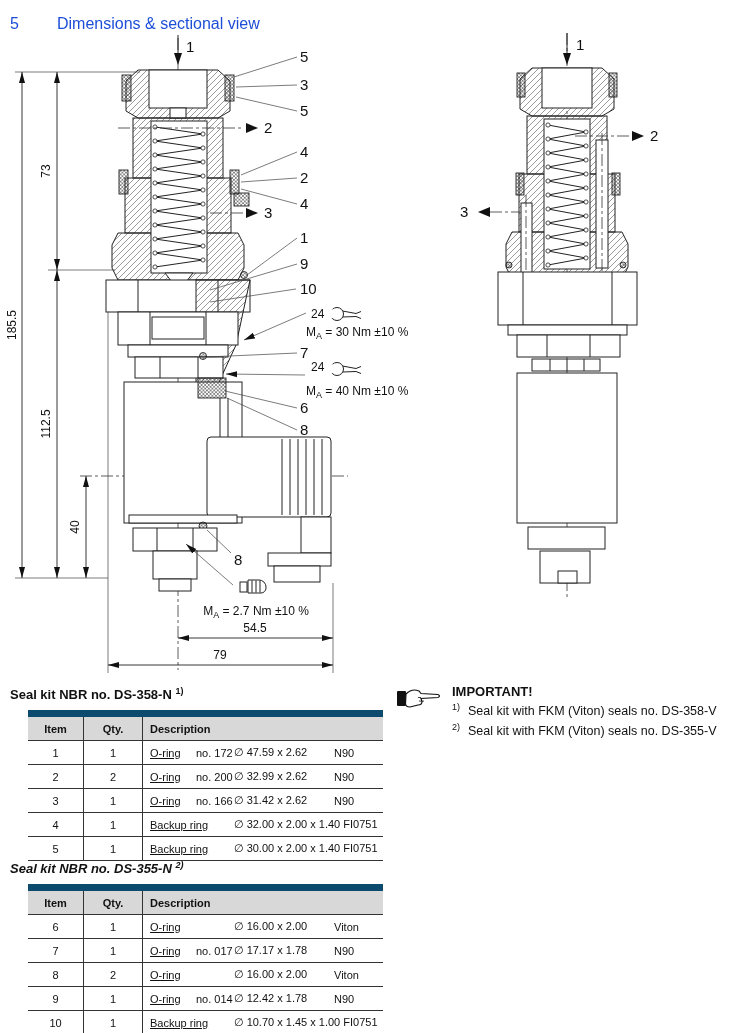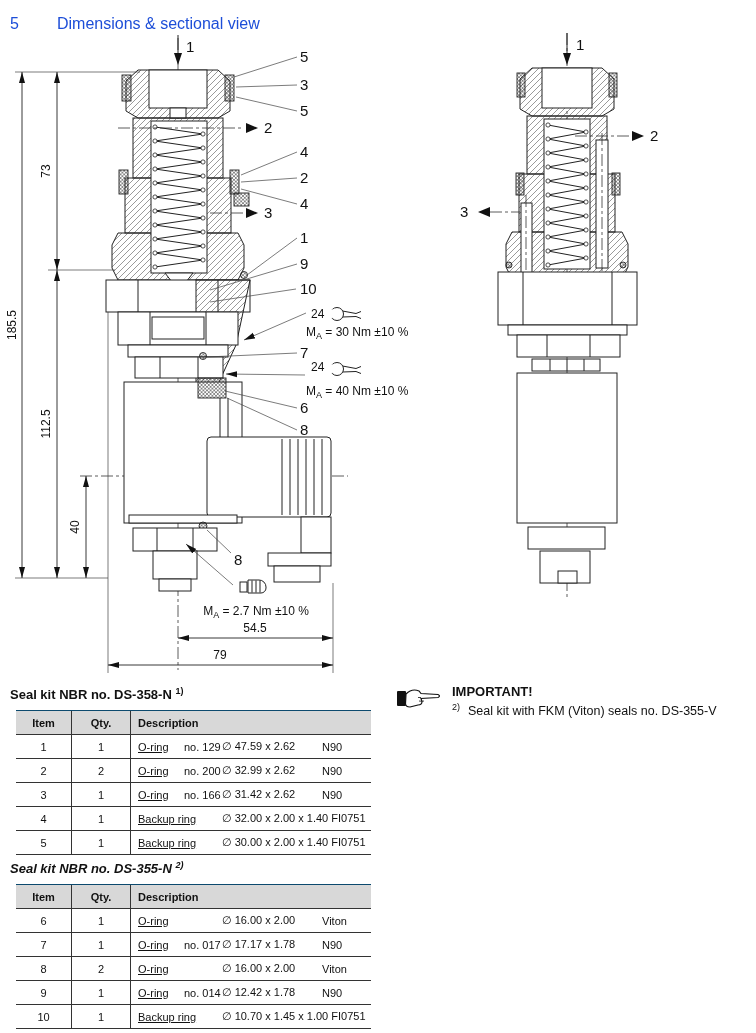--- a/index.html
+++ b/index.html
@@ -25,21 +25,21 @@
   
   .imp{position:absolute;left:396px;top:684px;width:356px;display:flex;}
   .imp-icon{width:48px;height:30px;flex:0 0 48px;}
   .imp-body{margin-left:8px;}
   .imp-title{font-size:13px;font-weight:bold;}
   .note{font-size:12.5px;line-height:16px;}
   .note sup{font-size:9px;margin-right:8px;}
   
   .kit-title{position:absolute;left:10px;font-size:13px;font-weight:bold;}
   .kit-title sup{font-size:9px;}
-  .kit{position:absolute;left:16px;width:355px;border-top:1px solid #0c4a6e;}
+  .kit{position:absolute;left:28px;width:355px;border-top:7px solid #0c4a6e;}
   .tr{display:flex;height:23px;border-bottom:1px solid #333;align-items:center;font-size:11px;}
   .tr.head{background:#d8d8d8;font-weight:bold;}
   .td{height:100%;display:flex;align-items:center;}
   .ci{width:55px;justify-content:center;border-right:1px solid #333;}
   .cq{width:58px;justify-content:center;border-right:1px solid #333;}
   .cd{flex:1;padding-left:7px;white-space:nowrap;}
   .dn{display:inline-block;width:46px;text-decoration:underline;}
   .dno{display:inline-block;width:38px;}
   .ds{display:inline-block;width:100px;}
 </style>
@@ -282,39 +282,40 @@
   </svg>
 
   <div class="imp">
     <svg class="imp-icon" viewBox="0 0 48 30" style="position:static;">
       <rect x="1" y="7" width="9" height="15" rx="1" fill="#111"></rect>
       <path d="M10,10 q6,-6 13,-3 l2,2.5 17,1 q3,1.5 0,3 l-17,1 1,3 q0,3.5 -4,3.5 l-8,2 q-4.5,0 -4.5,-3.5 z" fill="#fff" stroke="#111" stroke-width="1.2"></path>
       <path d="M23,17 q3,0.5 5,0 M22,13.5 l3,0" stroke="#111" stroke-width="0.8" fill="none"></path>
     </svg>
     <div class="imp-body">
       <div class="imp-title">IMPORTANT!</div>
+      <div class="note"><sup>1)</sup><span>Seal kit with FKM (Viton) seals no. DS-358-V</span></div>
       <div class="note"><sup>2)</sup><span>Seal kit with FKM (Viton) seals no. DS-355-V</span></div>
     </div>
   </div>
 
   <div class="kit-title" style="top:686px;">
     <span>Seal kit NBR no. DS-358-N</span> <sup>1)</sup>
   </div>
   <div class="kit" style="top:710px;">
     <div class="tr head">
       <div class="td ci">Item</div>
       <div class="td cq">Qty.</div>
       <div class="td cd">Description</div>
     </div>
     <div class="tr">
       <div class="td ci">1</div>
       <div class="td cq">1</div>
       <div class="td cd">
           <span class="dn">O-ring</span>
-          <span class="dno">no. 129</span>
+          <span class="dno">no. 172</span>
           <span class="ds">∅ 47.59 x 2.62</span>
           <span class="dg">N90</span>
         </div>
     </div>
     <div class="tr">
       <div class="td ci">2</div>
       <div class="td cq">2</div>
       <div class="td cd">
           <span class="dn">O-ring</span>
           <span class="dno">no. 200</span>

